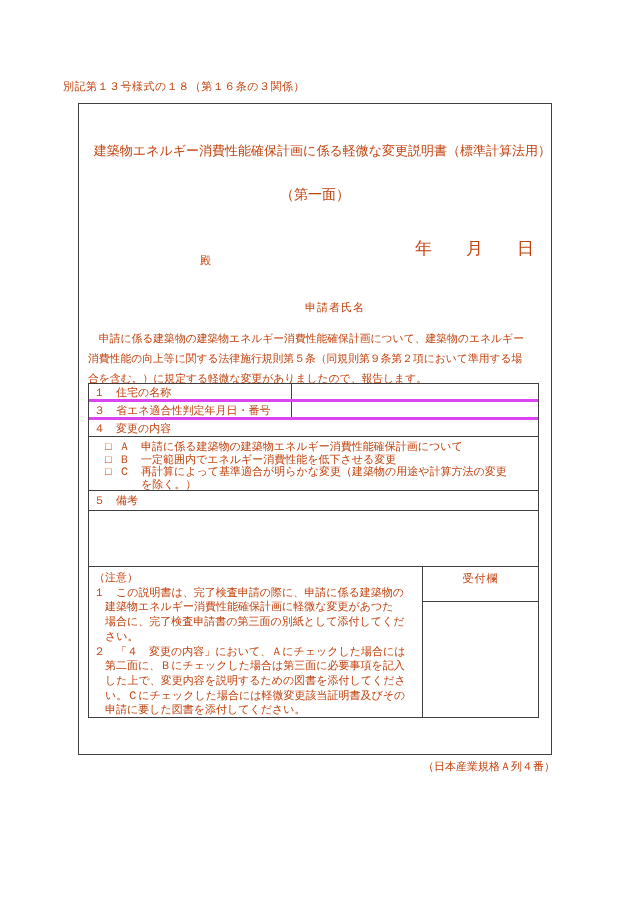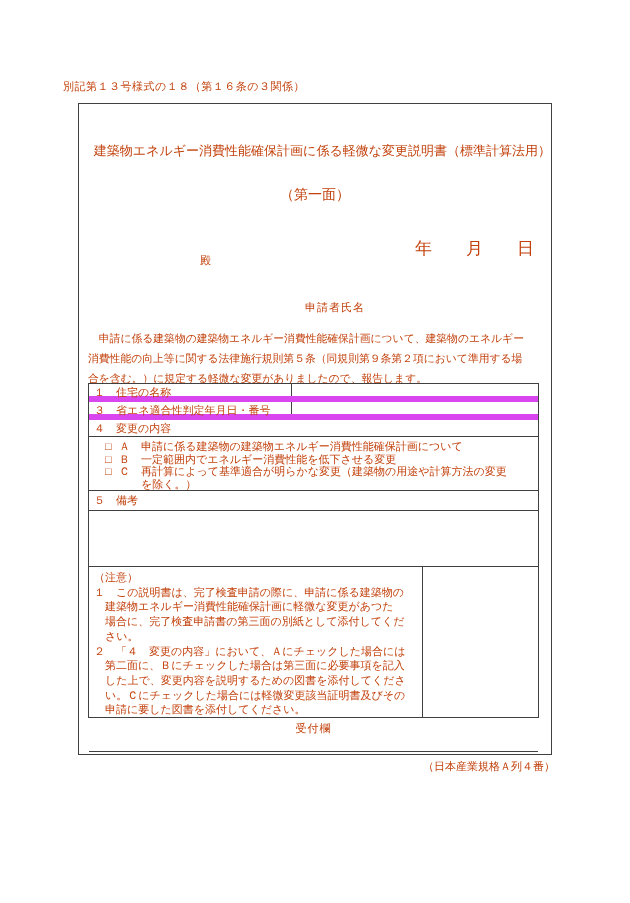--- a/index.html
+++ b/index.html
@@ -20,34 +20,34 @@
   .addressee { position:absolute; left:121px; top:149px; font-size:11px; }
   .applicant { position:absolute; left:226px; top:196px; font-size:11px; letter-spacing:1px; }
   .intro {
     position:absolute; left:9px; top:224px; width:462px;
     font-size:10.8px; line-height:20px; white-space:pre-line;
   }
   .form-table {
     position:absolute; left:9px; top:279px; width:451px;
     border:1px solid #404040; font-size:11px; background:#ffffff;
   }
-  .t-row { display:flex; border-bottom:6px solid #d946ef; }
+  .t-row { display:flex; border-bottom:3px solid #d946ef; }
   .t-label { width:203px; border-right:1px solid #404040; padding-left:5px; }
   .t-value { flex:1; }
   .r1 { height:18px; } .r1 > div { line-height:17px; }
   .r2 { height:17px; } .r2 > div { line-height:16px; }
   .r3 { height:18px; } .r3 > div { line-height:17px; }
   .sec-hdr { height:17px; line-height:16px; padding-left:5px; border-bottom:1px solid #404040; }
   .cb-block { height:54px; border-bottom:1px solid #404040; padding:3px 14px 0 16px; }
   .cb-item { display:flex; line-height:12.6px; }
   .cb-box { width:14px; flex-shrink:0; }
   .cb-label { flex:1; padding-left:22px; text-indent:-22px; white-space:pre-line; }
   .r5 { height:20px; line-height:19px; padding-left:5px; border-bottom:1px solid #404040; }
   .remarks-area { height:56px; border-bottom:1px solid #404040; }
-  .notes-row { display:flex; height:150px;flex-direction:column; }
+  .notes-row { display:flex; height:150px; }
   .notes-cell {
     width:334px; border-right:1px solid #404040;
     padding:3px 5px 0 5px; font-size:11px; line-height:14.7px;
   }
   .note-item { padding-left:11px; text-indent:-11px; white-space:pre-line; }
   .reception-cell { flex:1; display:flex; flex-direction:column; }
   .reception-header {
     height:35px; border-bottom:1px solid #404040;
     text-align:center; padding-top:4px; font-size:11px; letter-spacing:1px;
   }

